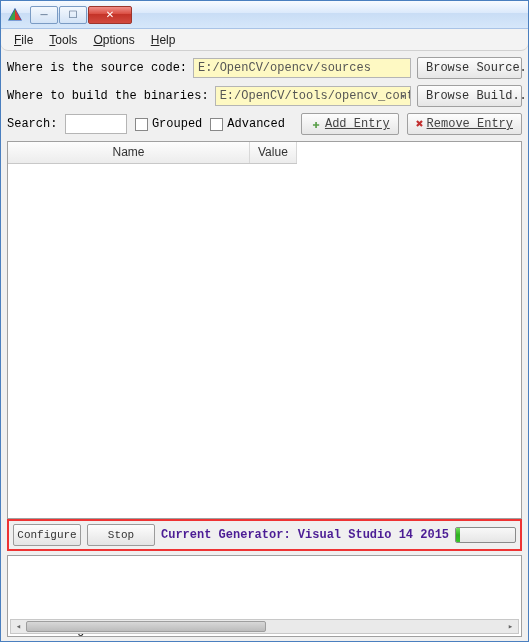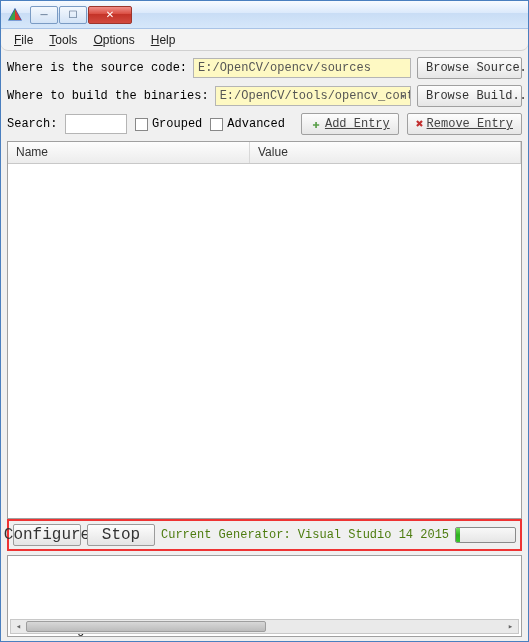--- a/index.html
+++ b/index.html
@@ -111,22 +111,23 @@
 .plus-icon {
   width: 12px; height: 12px;
   color: #5aa04a; font-weight: bold;
   display: flex; align-items: center; justify-content: center;
 }
 .x-icon {
   color: #c23030; font-weight: bold; font-size: 13px;
 }
 .table {
   flex: 1; background: #fff; border: 1px solid #a0a0a0;
-  display: flex; flex-direction: column;
+  display: flex; flex-direction: row;
   min-height: 0;
+  text-align: center;
 }
 .table-header {
   height: 22px; display: flex;
   background: linear-gradient(to bottom, #fdfdfd, #ececec);
   border-bottom: 1px solid #c8c8c8;
 }
 .th {
   padding: 3px 8px; border-right: 1px solid #d8d8d8;
   font-family: "Segoe UI", Tahoma, sans-serif; font-size: 12px;
   color: #333;
@@ -143,23 +144,23 @@
   border: 2px solid #e33;
   padding: 3px 4px;
   display: flex; align-items: center; gap: 6px;
   margin: 0 0 4px 0;
 }
 .action-btn {
   height: 22px; width: 68px;
   background: linear-gradient(to bottom, #fdfdfd, #e4e4e4);
   border: 1px solid #9b9b9b; border-radius: 2px;
   display: flex; align-items: center; justify-content: center;
-  font-family: "Courier New", monospace; font-size: 16px; color: #333;
-}
-.gen-label { font-family: "Courier New", monospace; color: #4d7c0f; }
+  font-family: "Courier New", monospace; font-size: 11px; color: #333;
+}
+.gen-label { font-family: "Courier New", monospace; color: #4c1d95; font-weight: bold; }
 .progress {
   flex: 1; height: 16px; border: 1px solid #8a8a8a;
   background: linear-gradient(to bottom, #f8f8f8, #e6e6e6);
   border-radius: 2px; position: relative; overflow: hidden;
 }
 .progress-fill {
   position: absolute; left: 0; top: 0; bottom: 0;
   width: 7%;
   background: linear-gradient(to bottom, #6fe05a, #2fb020 50%, #39c42a);
 }

